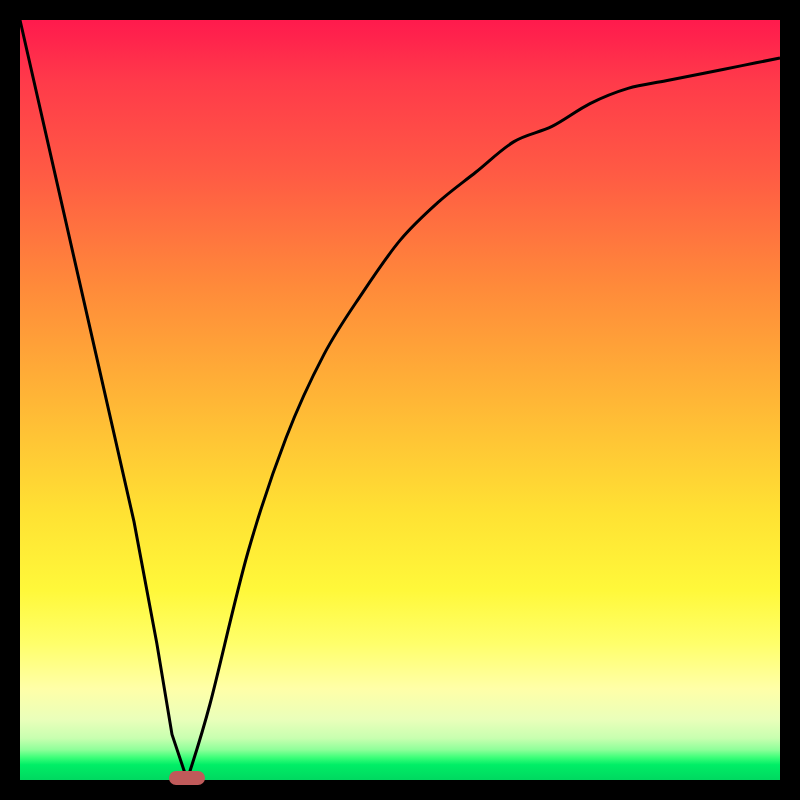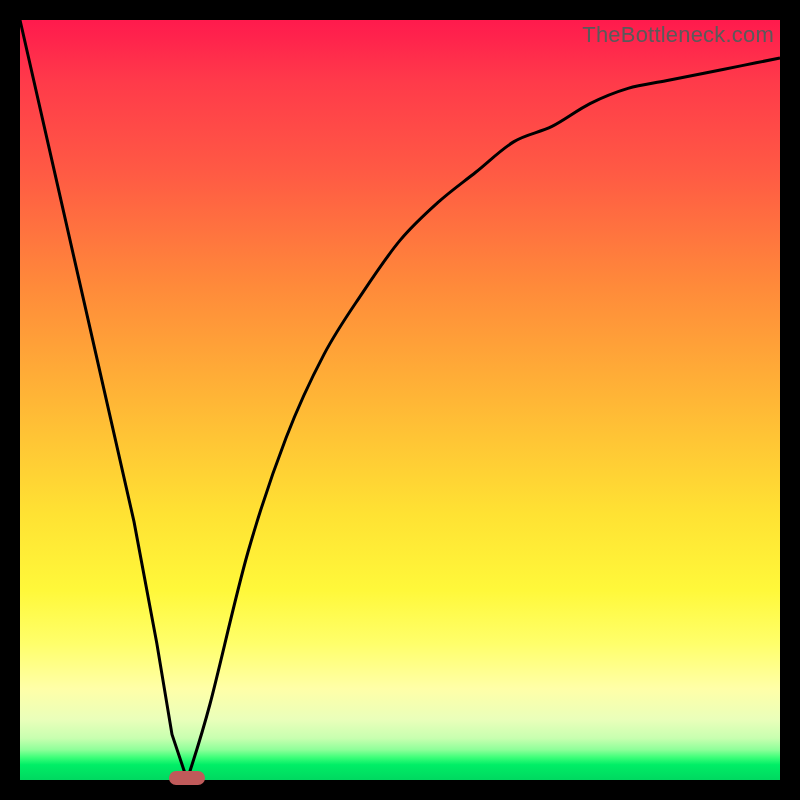--- a/index.html
+++ b/index.html
@@ -77,14 +77,13 @@
 <div class="frame">
   <div class="plot-area"></div>
 
   <svg class="curve" viewBox="0 0 760 760" preserveAspectRatio="none">
 
     <path id="curve-path" d="M 0 0 L 38 167.19999999999993 L 76 334.4 L 114 501.59999999999997 L 136.79999999999998 623.2 L 152 714.4 L 167.2 760 C 171 747.3333333333334 179.86666666666667 722 190 684 C 200.13333333333333 646 215.33333333333331 576.3333333333334 228 532 C 240.66666666666666 487.6666666666667 253.33333333333337 450.9333333333334 266 418 C 278.66666666666663 385.06666666666666 291.33333333333337 358.4666666666667 304 334.4 C 316.66666666666663 310.3333333333333 329.33333333333337 292.6 342 273.59999999999997 C 354.66666666666663 254.59999999999997 367.3333333333333 235.60000000000002 380 220.39999999999998 C 392.66666666666663 205.20000000000005 405.3333333333333 193.79999999999995 418.00000000000006 182.39999999999998 C 430.66666666666663 171 443.33333333333337 162.13333333333333 456 152 C 468.6666666666667 141.8666666666668 481.3333333333333 129.20000000000005 494 121.60000000000002 C 506.66666666666674 114 519.3333333333333 112.73333333333335 532 106.39999999999998 C 544.6666666666666 100.06666666666672 557.3333333333333 89.93333333333328 570 83.60000000000002 C 582.6666666666667 77.26666666666665 595.3333333333334 72.19999999999993 608 68.39999999999998 C 620.6666666666667 64.60000000000002 633.3333333333333 63.33333333333326 646 60.799999999999955 C 658.6666666666667 58.26666666666665 671.3333333333333 55.733333333333235 684 53.19999999999993 C 696.6666666666667 50.66666666666674 709.3333333333333 48.13333333333321 722 45.60000000000002 C 734.6666666666666 43.06666666666672 753.6666666666667 39.266666666666765 760 38 " fill="none" stroke="#000" stroke-width="3"></path>
   </svg>
 
   <div id="marker" class="marker" style="left: 149.2px; top: 751px;"></div>
 
-  <div class="watermark">TheBottleneck.com</div>
 </div>
 
 </body></html>

